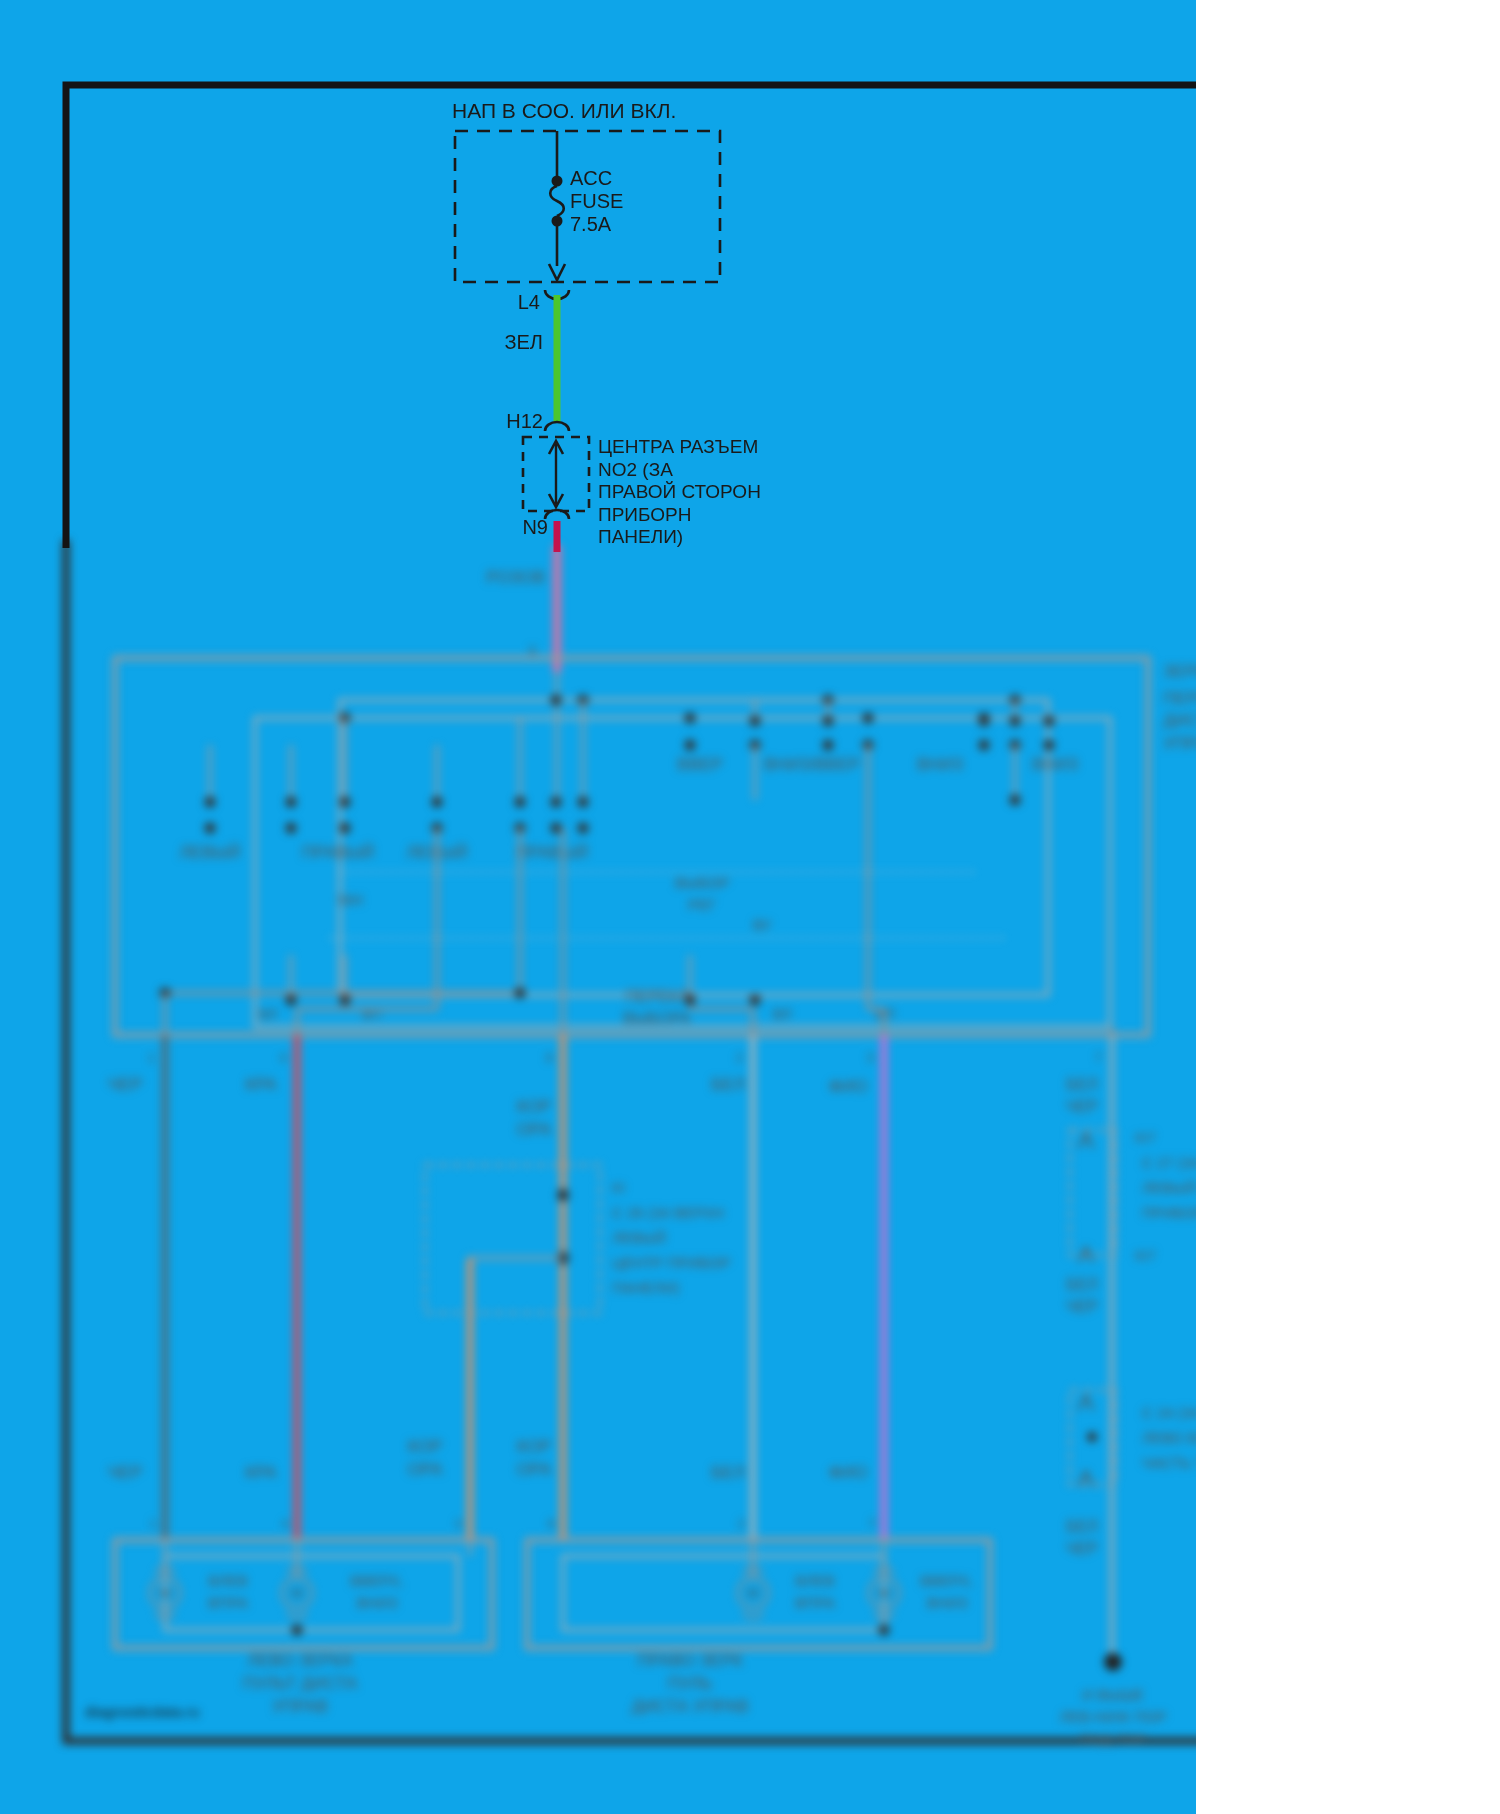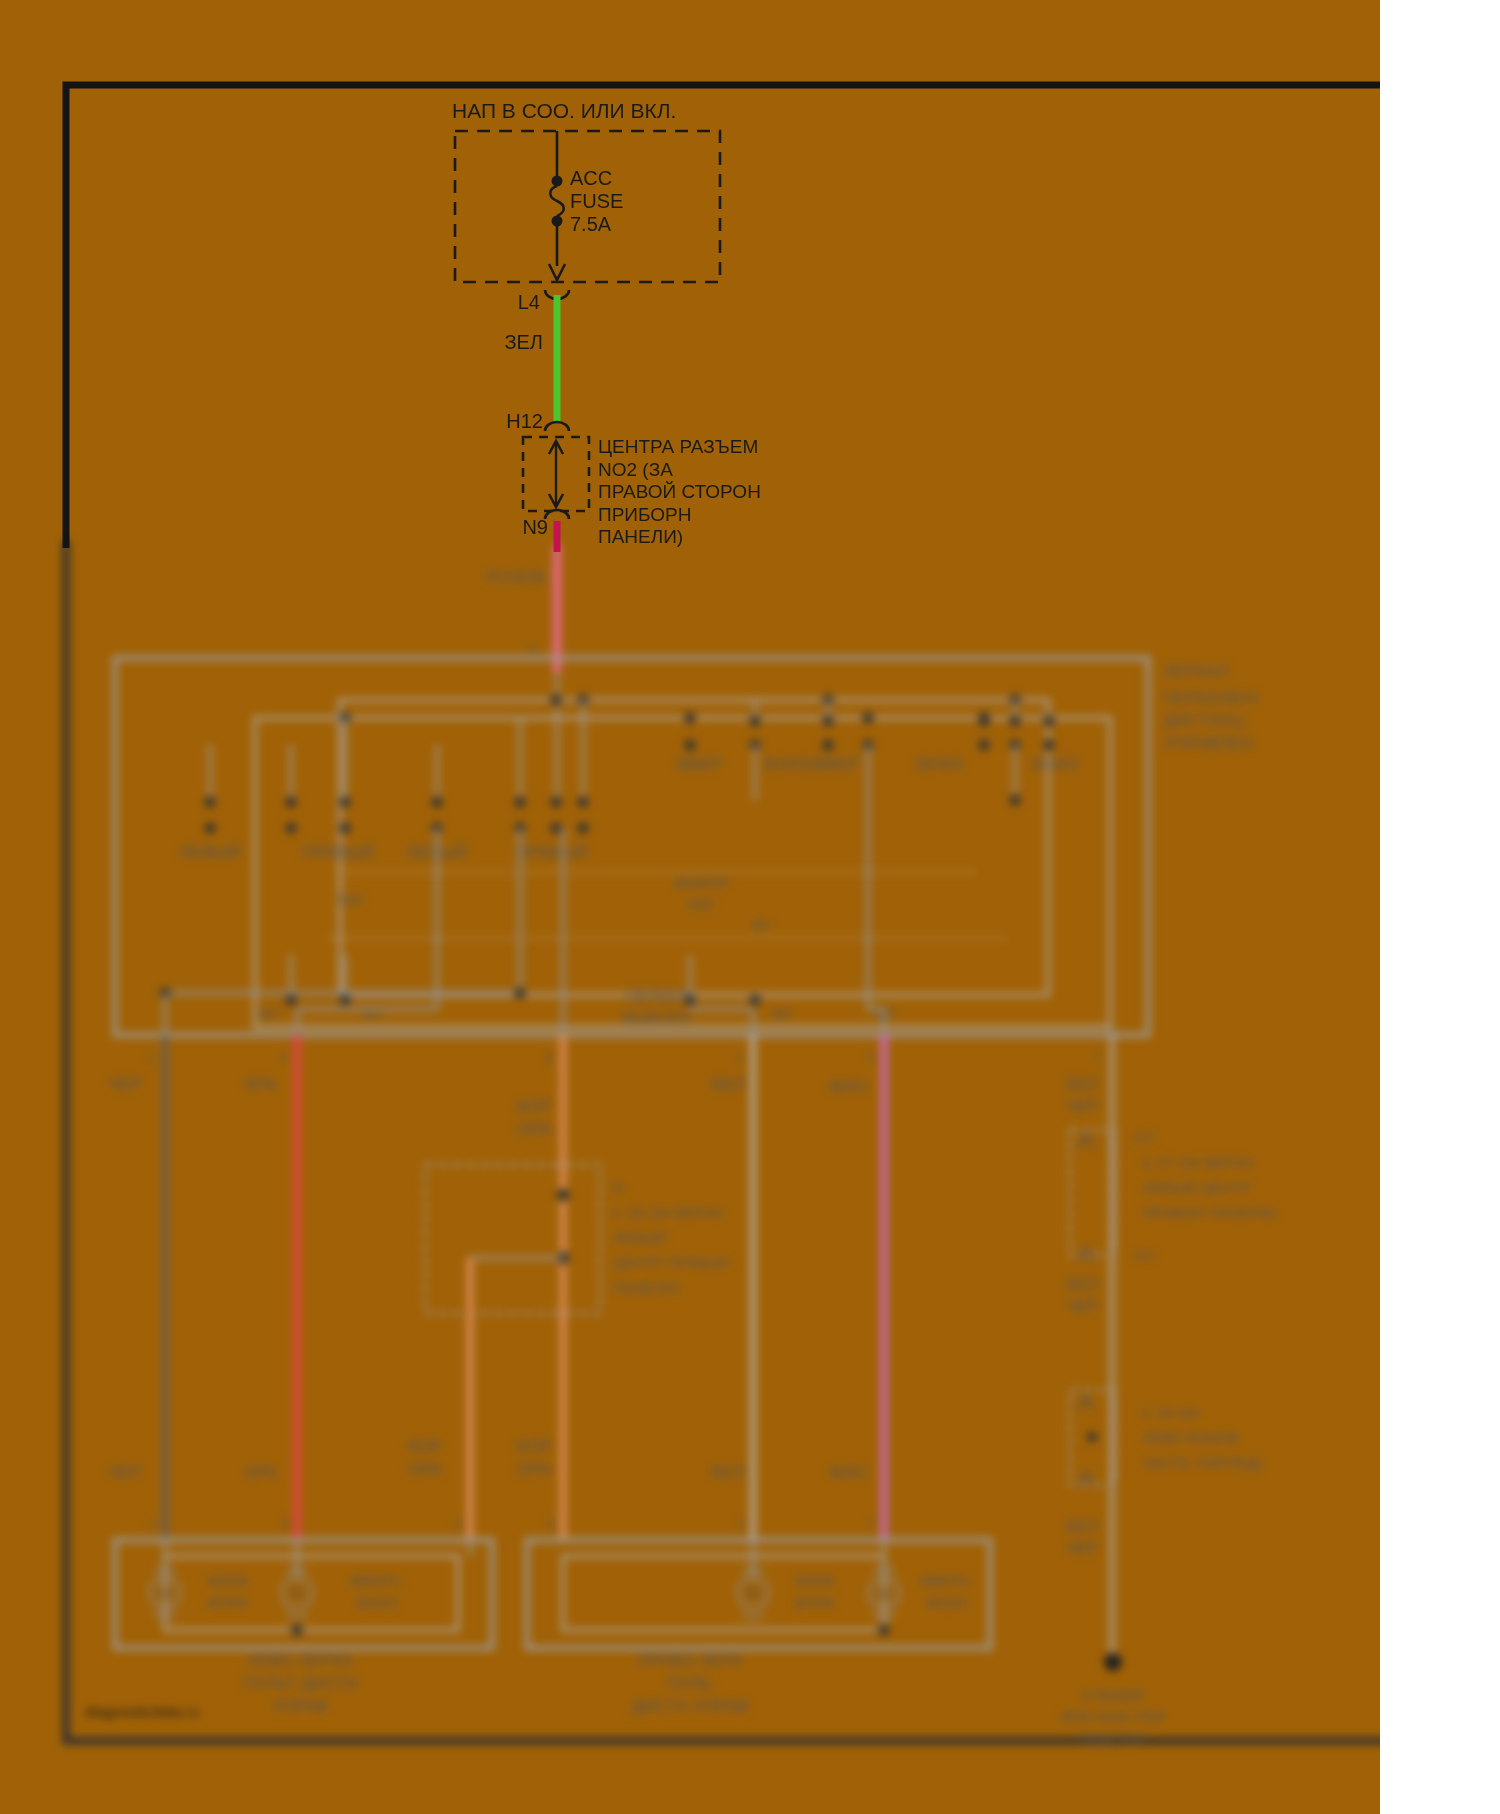--- a/index.html
+++ b/index.html
@@ -1,16 +1,16 @@
 <!DOCTYPE html>
 <html><head>
 <meta charset="utf-8">
 <style>
   html,body{margin:0;padding:0;background:#ffffff;}
-  #stage{position:relative;width:1380px;height:1814px;background:#a16207;overflow:hidden;
+  #stage{position:relative;width:1196px;height:1814px;background:#0ea5e9;overflow:hidden;
          font-family:"Liberation Sans",sans-serif;}
   #stage svg{position:absolute;left:0;top:0;}
   .blurwrap{position:absolute;left:0;top:0;width:1500px;height:1814px;filter:blur(4.2px);}
   text{font-family:"Liberation Sans",sans-serif;fill:#1a1a1a;}
   .k{stroke:#141414;stroke-width:7;fill:none;}
   .kb{stroke:#303030;stroke-width:7;fill:none;}
   .s2{stroke:#1a1a1a;stroke-width:2.6;fill:none;}
   .dashA{stroke-dasharray:13 9;}
   .dashB{stroke-dasharray:9 7;}
   .bx{stroke:#9a9a9a;stroke-width:4.5;fill:none;}

